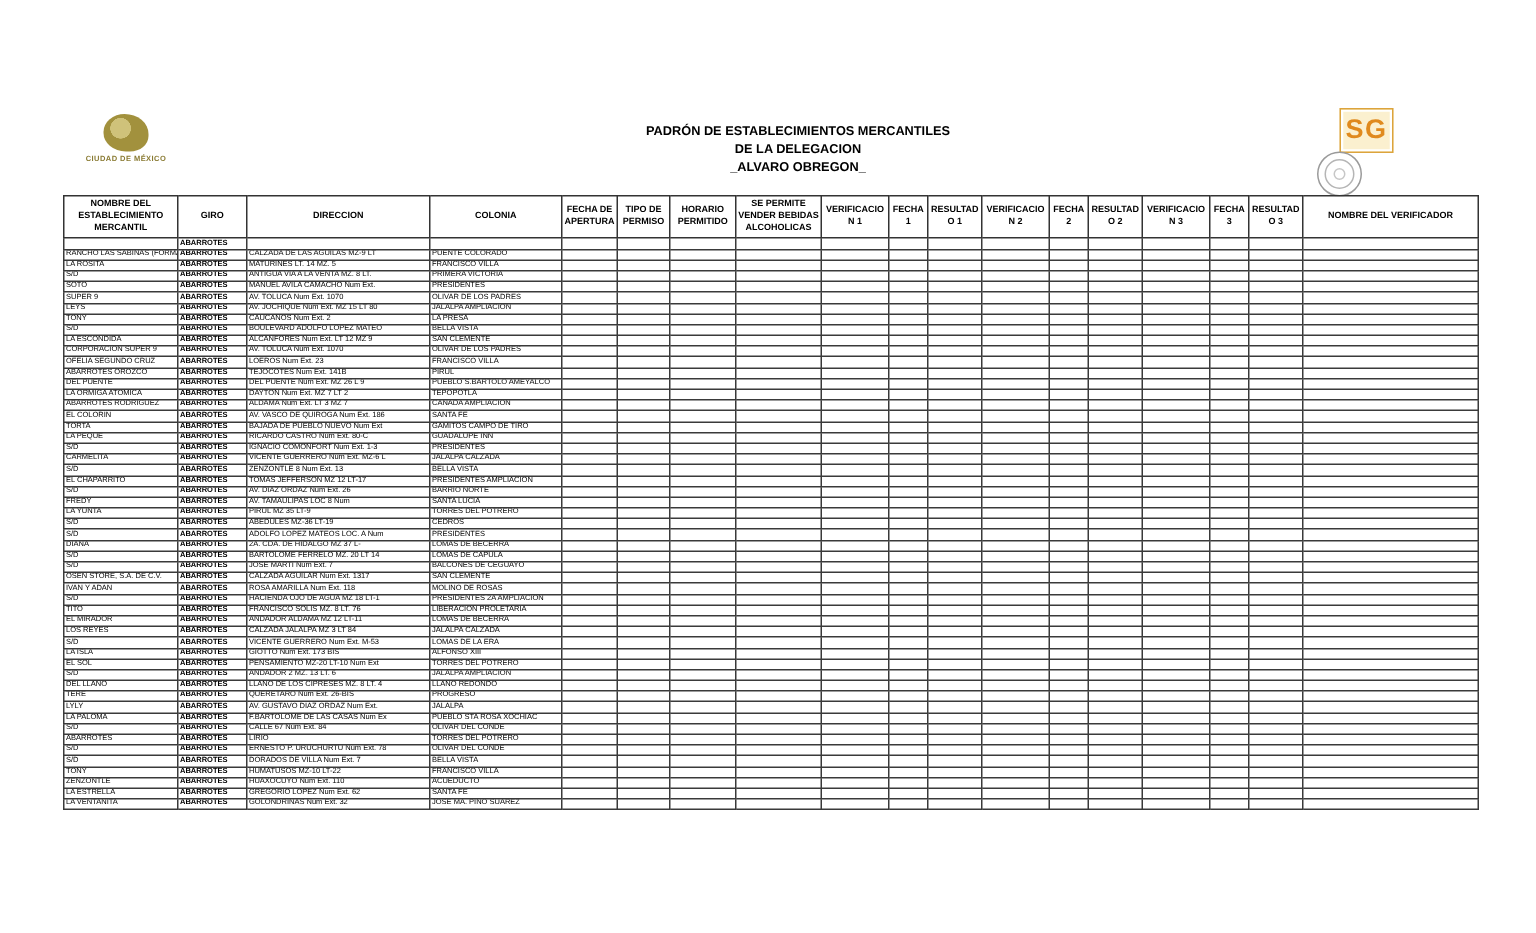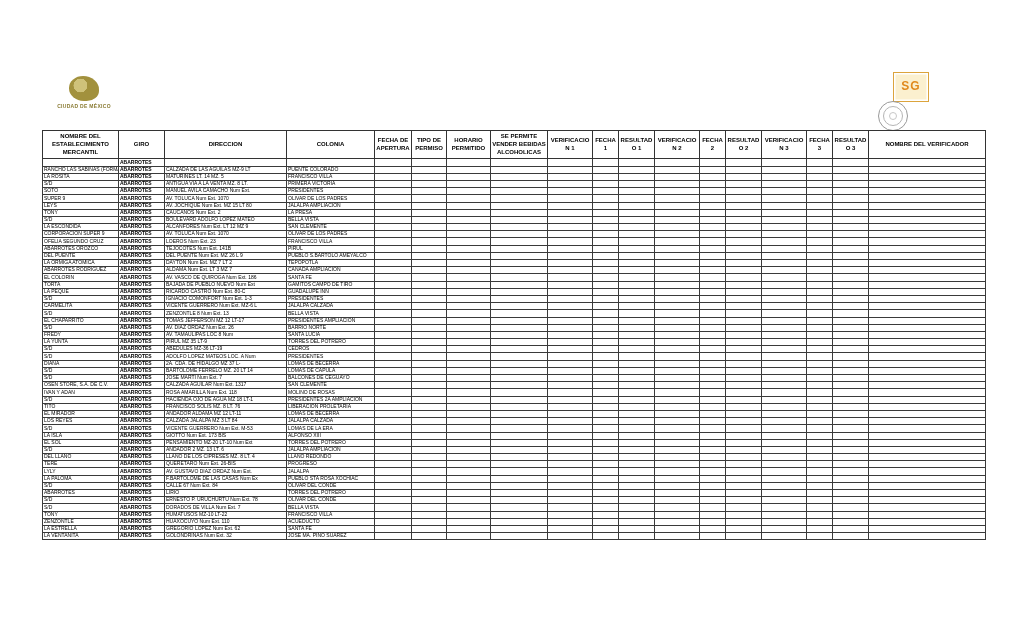--- a/index.html
+++ b/index.html
@@ -15,21 +15,21 @@
     background:radial-gradient(circle at 38% 38%, #cfc27a 0 28%, #a2913d 29% 100%);
     border-radius:55% 62% 48% 58%;
   }
   .logo-title{font-size:5px;font-weight:bold;color:#8a7b33;margin-top:2px;letter-spacing:.3px;}
   .agency{position:absolute;left:186px;top:12px;font-size:7.5px;line-height:1.32;color:#a3a3a3;letter-spacing:.2px;}
   .doc-title{position:absolute;left:330px;top:14px;width:320px;text-align:center;
     font-size:8.5px;font-weight:bold;line-height:1.4;color:#000;}
   .sg-badge{position:absolute;left:851px;top:4px;width:34px;height:28px;
     border:1px solid #dca43c;background:#fbf0cf;text-align:center;
     box-shadow:inset 0 0 0 1.5px #fff;}
-  .sg-badge span{font-size:12px;line-height:27px;font-weight:bold;color:#e08a1e;letter-spacing:1px;}
+  .sg-badge span{font-size:18px;line-height:27px;font-weight:bold;color:#e08a1e;letter-spacing:1px;}
   .round-seal{position:absolute;left:836px;top:33px;width:28px;height:28px;
     border:1px solid #9a9a9a;border-radius:50%;}
   .round-seal::after{content:"";position:absolute;inset:4px;border:1px solid #b5b5b5;border-radius:50%;}
   .round-seal::before{content:"";position:absolute;inset:10px;border:1px solid #c7c7c7;border-radius:50%;}
   
   table.register{position:absolute;left:42px;top:130px;width:943px;
     border-collapse:collapse;table-layout:fixed;}
   table.register th{
     border:1px solid #333;font-size:6px;font-weight:bold;text-align:center;
     vertical-align:middle;padding:2px 1px;line-height:1.3;color:#000;
@@ -42,20 +42,25 @@
   }
   table.register td.giro{font-weight:bold;}
 </style>
 </head>
 <body>
 
 <div class="doc-header">
   <div class="logo-cdmx">
     <div class="logo-blob"></div>
     <div class="logo-title">CIUDAD DE MÉXICO</div>
+  </div>
+  <div class="doc-title">
+    <div>PADRÓN DE ESTABLECIMIENTOS MERCANTILES</div>
+    <div>DE LA DELEGACION</div>
+    <div>_ALVARO OBREGON_</div>
   </div>
   <div class="sg-badge">
     <span>SG</span>
   </div>
   <div class="round-seal"></div>
 </div>
 
 <table class="register">
   <colgroup>
       <col style="width: 76px;">

